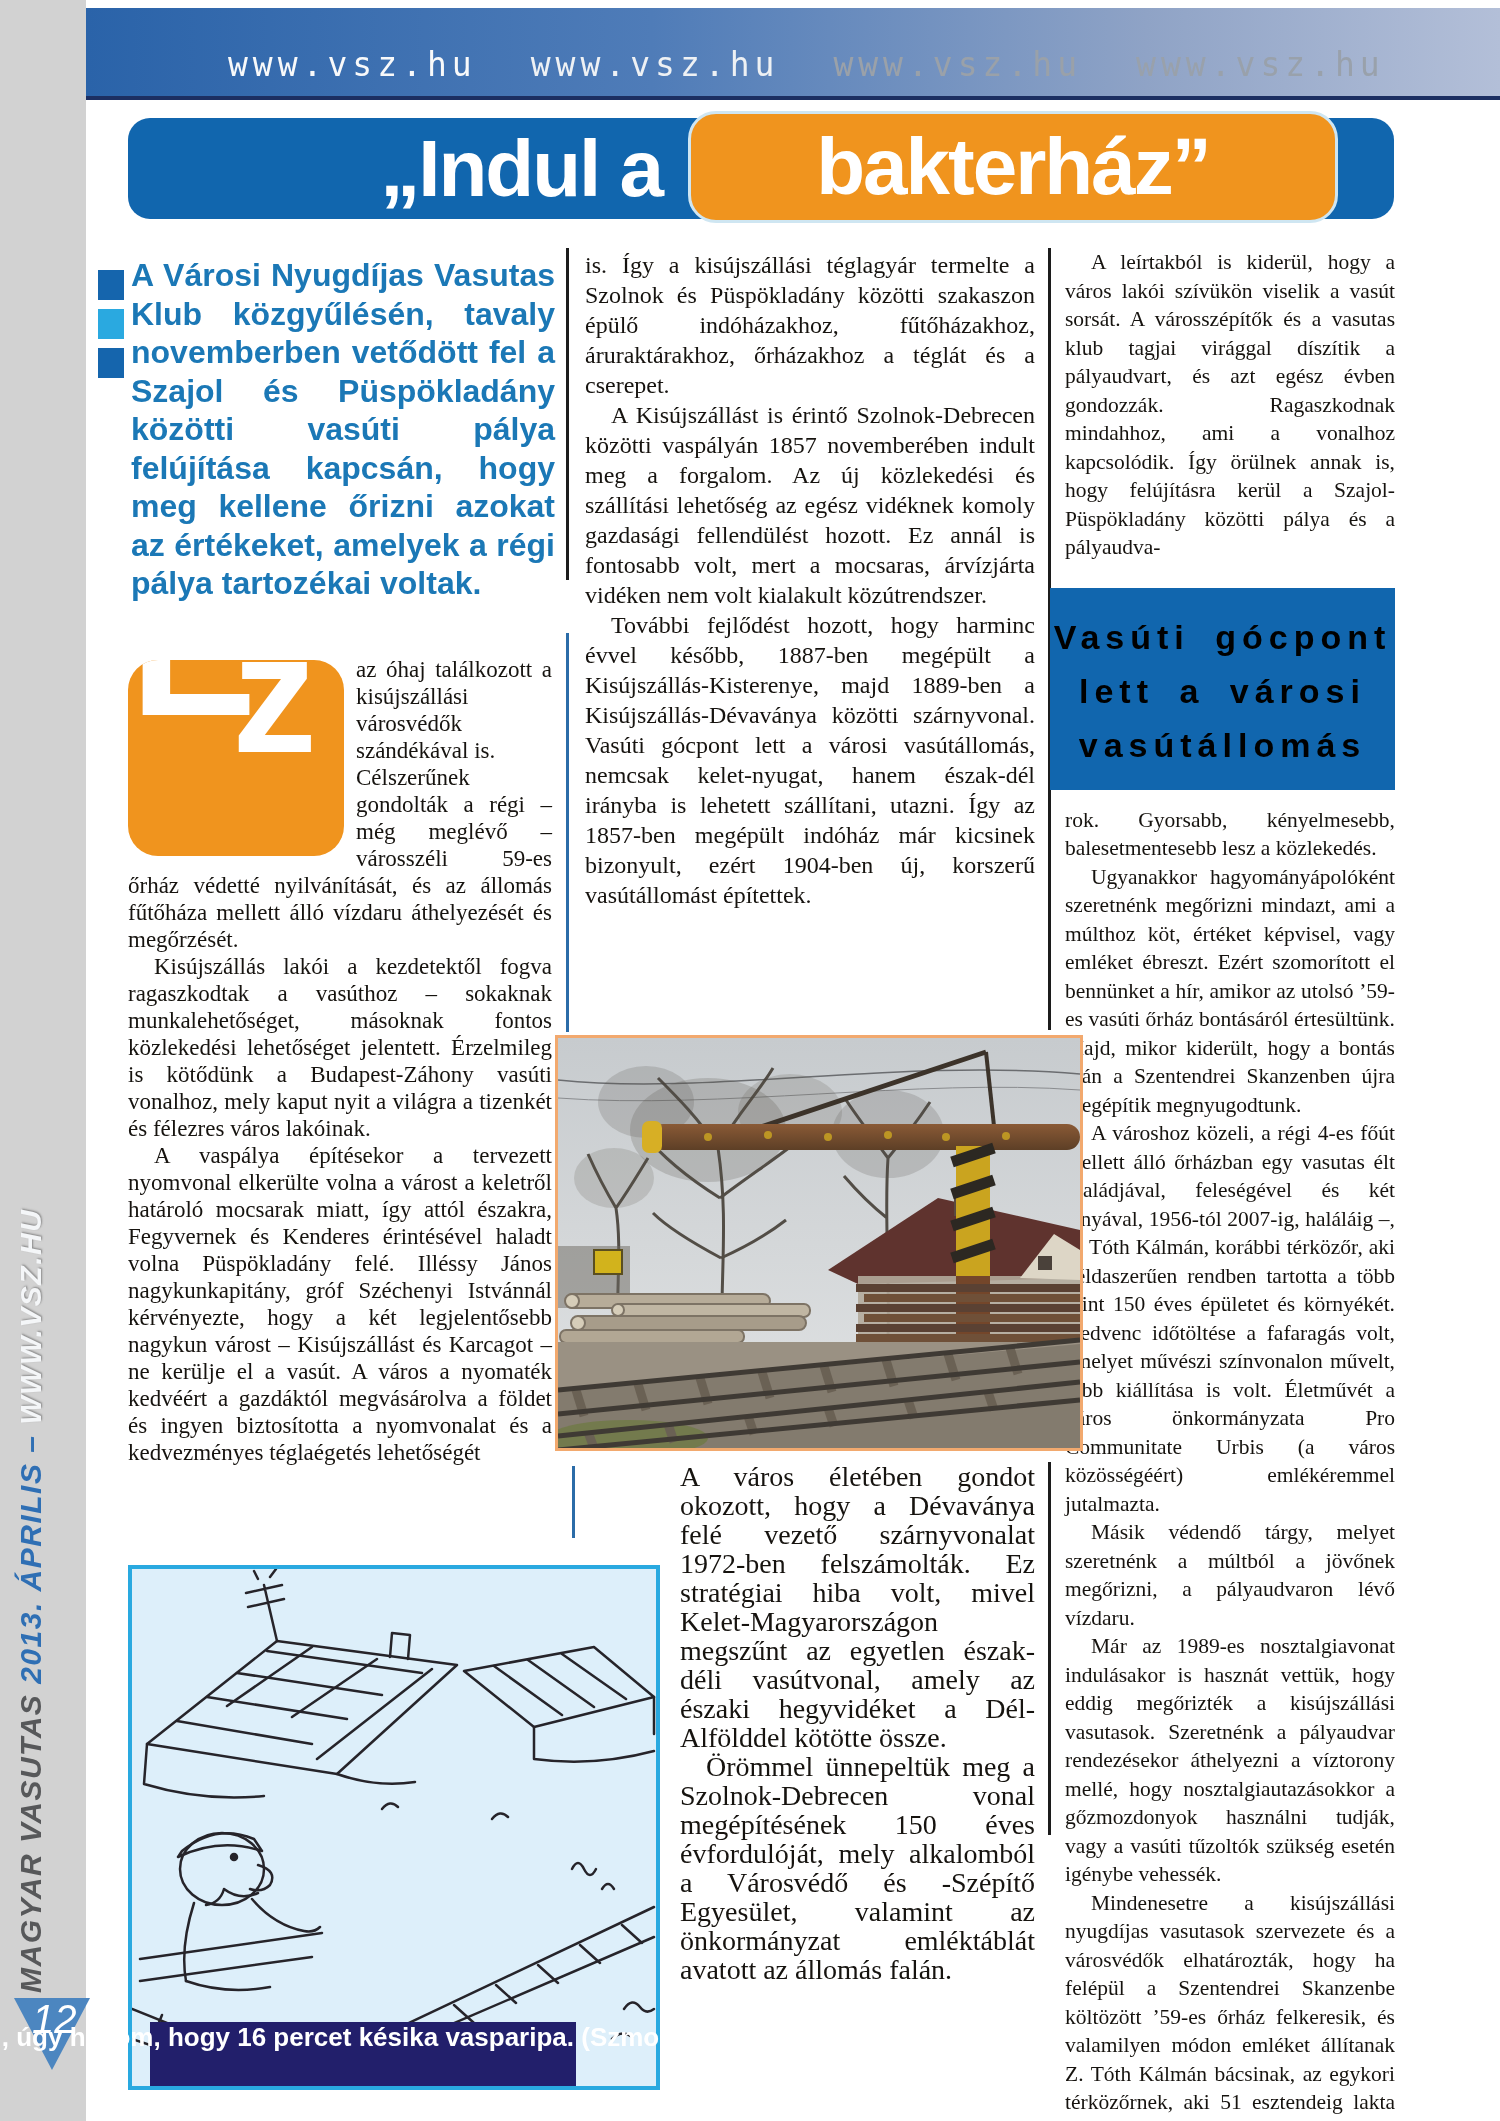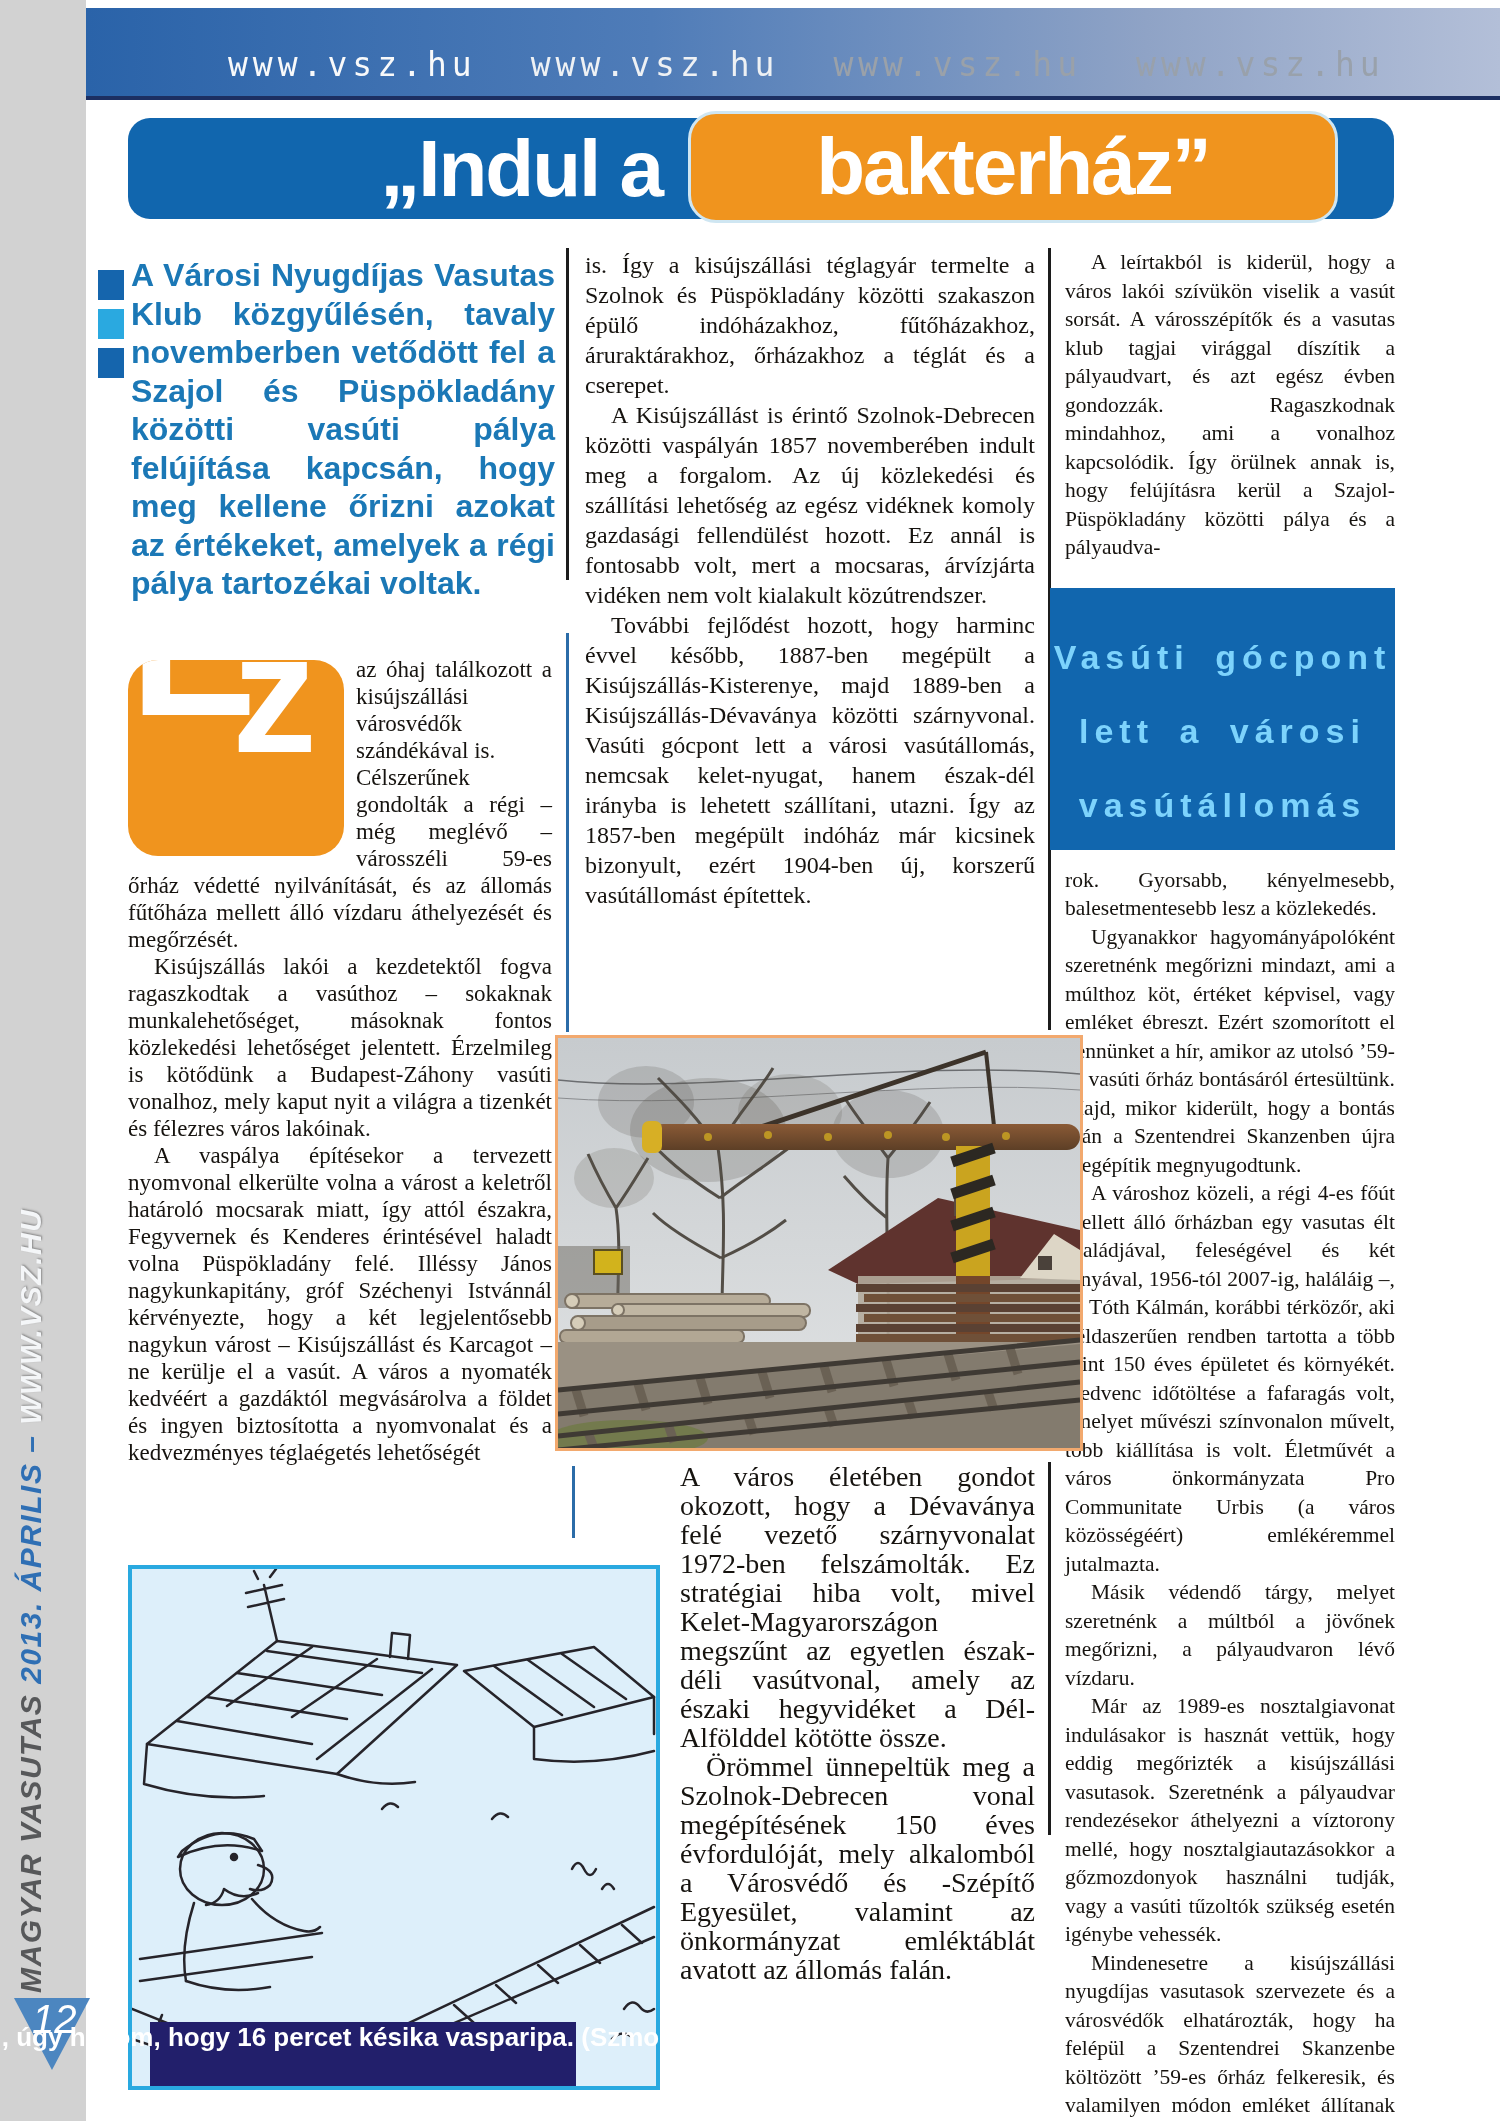--- a/index.html
+++ b/index.html
@@ -43,21 +43,21 @@
     position:relative;overflow:hidden;}
   .ez-logo span{position:absolute;font-family:"Liberation Sans",sans-serif;font-weight:700;color:#ffffff;}
   .ez-e{left:2px;top:-24px;font-size:190px;}
   .ez-z{left:104px;top:20px;font-size:170px;}
 
   .cartoon-spacer{float:left;width:95px;height:520px;margin-top:90px;}
 
   
   .pullquote{margin:26px 0 16px -15px;width:345px;background:#1166ae;padding:22px 0 18px 0;text-align:center;}
   .pullquote div{font-family:"Liberation Sans",sans-serif;font-weight:700;font-size:34px;line-height:54px;
-    color:#7dd3fc;letter-spacing:6px;word-spacing:10px;text-indent:0;margin-top:20px;}
+    color:#000000;letter-spacing:6px;word-spacing:10px;text-indent:0;}
 
   
   .rule{position:absolute;width:3px;}
   .rule-black{background:#1c1c1c;}
   .rule-blue{background:#2b6ca8;}
 
   
   .photo{position:absolute;left:555px;top:1035px;width:528px;height:416px;border:3px solid #f2a96e;box-sizing:border-box;background:#cfd2d4;z-index:5;}
 
   

